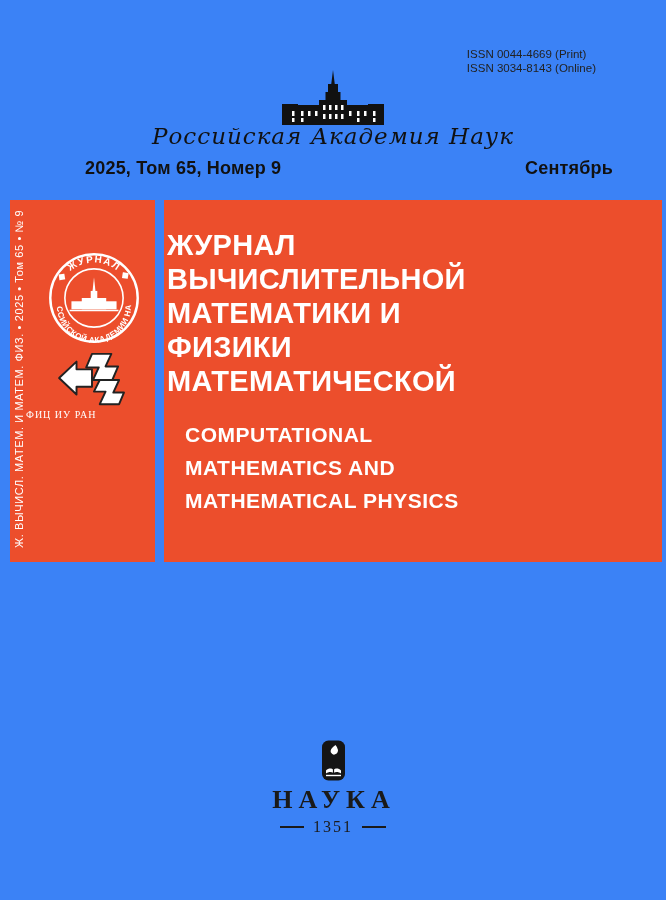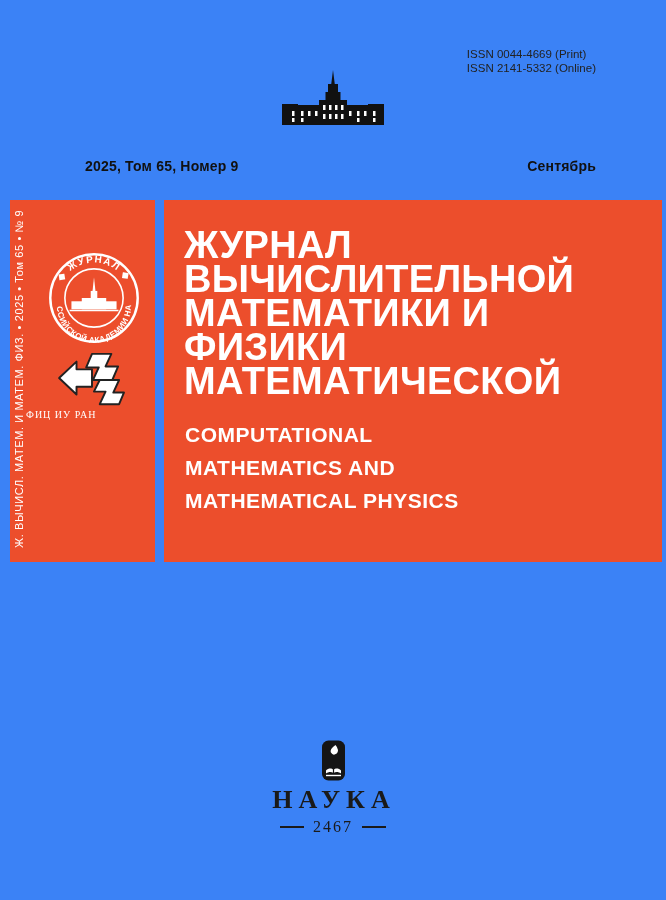--- a/index.html
+++ b/index.html
@@ -15,23 +15,23 @@
   .academy{
     position:absolute;top:70px;left:0;width:100%;text-align:center;
   }
   .academy svg{display:block;margin:0 auto;}
   .academy-script{
     margin-top:-2px;
     font-family:"DejaVu Serif",serif;font-style:italic;font-size:23px;
     letter-spacing:1px;color:#111;
   }
   .issue-line{
-    position:absolute;top:158px;left:85px;right:70px;
+    position:absolute;top:158px;left:85px;right:53px;
     display:flex;justify-content:space-between;
-    font-weight:bold;font-size:14px;letter-spacing:0.2px;color:#111;
+    font-weight:bold;font-size:18px;letter-spacing:0.2px;color:#111;
   }
   
   .sidebar{
     position:absolute;left:10px;top:200px;width:145px;height:362px;
     background:var(--accent,#EC4E2C);
   }
   .main-panel{
     position:absolute;left:164px;top:200px;width:498px;height:362px;
     background:var(--accent,#EC4E2C);
   }
@@ -40,22 +40,22 @@
     transform-origin:0 0;transform:rotate(-90deg);
     white-space:nowrap;font-size:11px;letter-spacing:0.6px;color:#ffffff;
   }
   .seal{position:absolute;left:37px;top:51px;}
   .fic-logo{position:absolute;left:46px;top:150px;}
   .fic-label{
     position:absolute;left:16px;top:209px;width:100%;text-align:left;
     font-family:"Liberation Serif",serif;font-size:10px;letter-spacing:1px;color:#ffffff;
   }
   .title-ru{
-    margin:28px 0 0 20px;
-    font-size:38px;line-height:34px;font-weight:bold;letter-spacing:0.3px;color:#ffffff;
+    margin:28px 0 0 3px;
+    font-size:29px;line-height:34px;font-weight:bold;letter-spacing:0.3px;color:#ffffff;
   }
   .title-en{
     margin:20px 0 0 21px;
     font-size:21px;line-height:33px;font-weight:bold;letter-spacing:0.5px;color:#ffffff;
   }
   
   .publisher{
     position:absolute;left:0;top:740px;width:100%;text-align:center;
   }
   .publisher svg{display:block;margin:0 auto;}
@@ -71,21 +71,21 @@
   .dash{width:24px;height:2px;background:#1a1a1a;}
   .seal text{font-family:"Liberation Sans",sans-serif;fill:#ffffff;}
 </style>
 </head>
 <body>
 
 <div class="page">
 
   <div class="issn">
     <div>ISSN 0044-4669 (Print)</div>
-    <div>ISSN 2141-5332 (Online)</div>
+    <div>ISSN 3034-8143 (Online)</div>
   </div>
 
   <div class="academy">
     <svg width="112" height="55" viewBox="0 0 112 55">
       <g fill="#111111">
         <polygon points="56,0 54,16 58,16"></polygon>
         <rect x="51" y="14" width="10" height="8"></rect>
         <rect x="48.5" y="22" width="15" height="8"></rect>
         <rect x="42" y="30" width="28" height="25"></rect>
         <rect x="11" y="37" width="90" height="18"></rect>
@@ -109,20 +109,21 @@
         <rect x="72" y="41" width="2.5" height="5"></rect>
           <rect x="80" y="41" width="2.5" height="5"></rect>
         <rect x="87" y="41" width="2.5" height="5"></rect>
           <rect x="96" y="41" width="2.5" height="5"></rect>
         <rect x="15" y="48" width="2.5" height="4"></rect>
           <rect x="24" y="48" width="2.5" height="4"></rect>
         <rect x="80" y="48" width="2.5" height="4"></rect>
           <rect x="96" y="48" width="2.5" height="4"></rect>
       </g>
     </svg>
+    <div class="academy-script">Российская Академия Наук</div>
   </div>
 
   <div class="issue-line">
     <span>2025, Том 65, Номер 9</span>
     <span>Сентябрь</span>
   </div>
 
   <div class="sidebar">
     <div class="spine">Ж. ВЫЧИСЛ. МАТЕМ. И МАТЕМ. ФИЗ. • 2025 • Том 65 • № 9</div>
 
@@ -177,18 +178,18 @@
     <svg width="25" height="41" viewBox="0 0 24 41">
       <rect x="0.5" y="0.5" width="23" height="40" rx="6.5" fill="#151515"></rect>
       <path d="M14,5 Q18.2,10 15.2,13.6 Q11.5,16.2 9.4,12.6 Q7.8,9.4 14,5 Z" fill="#ffffff"></path>
       <path d="M4.5,30.5 C7,28 10,28 12,30 C14,28 17,28 19.5,30.5 L19.5,33.5 C17,31.5 14,31.5 12,33 C10,31.5 7,31.5 4.5,33.5 Z" fill="#ffffff"></path>
       <rect x="11.4" y="29" width="1.2" height="4.5" fill="#151515"></rect>
       <rect x="4.5" y="34.8" width="15" height="1.4" fill="#ffffff"></rect>
     </svg>
     <div class="publisher-name">НАУКА</div>
     <div class="publisher-year">
       <span class="dash"></span>
-      <span>2467</span>
+      <span>1351</span>
       <span class="dash"></span>
     </div>
   </div>
 
 </div>
 
 </body></html>

